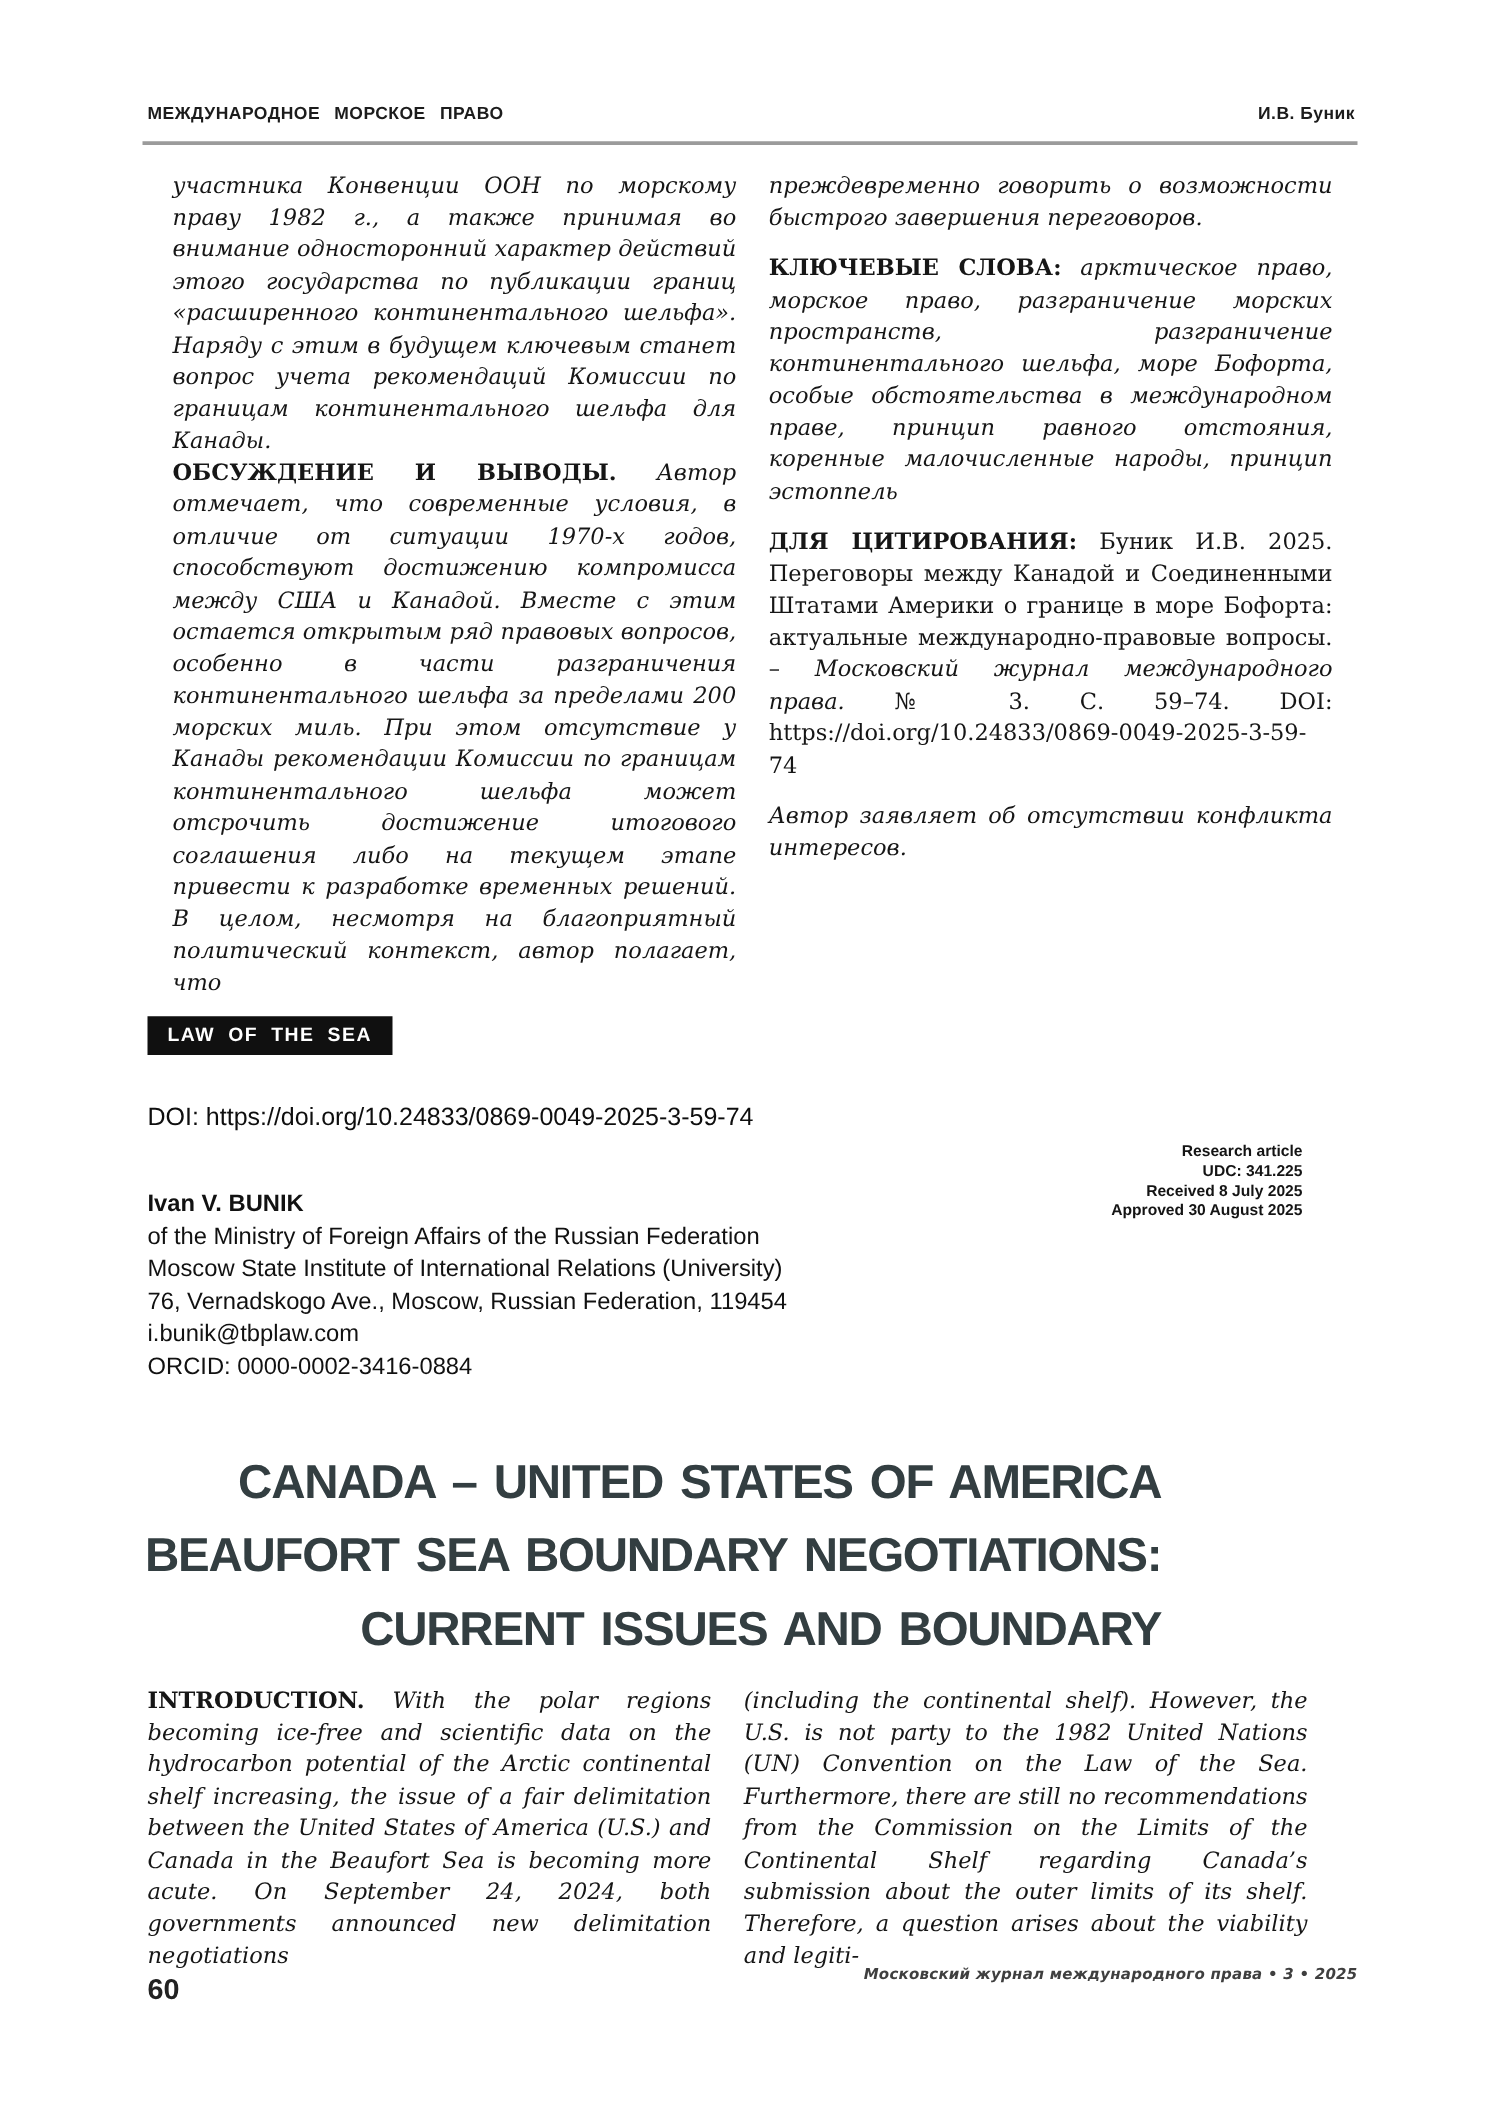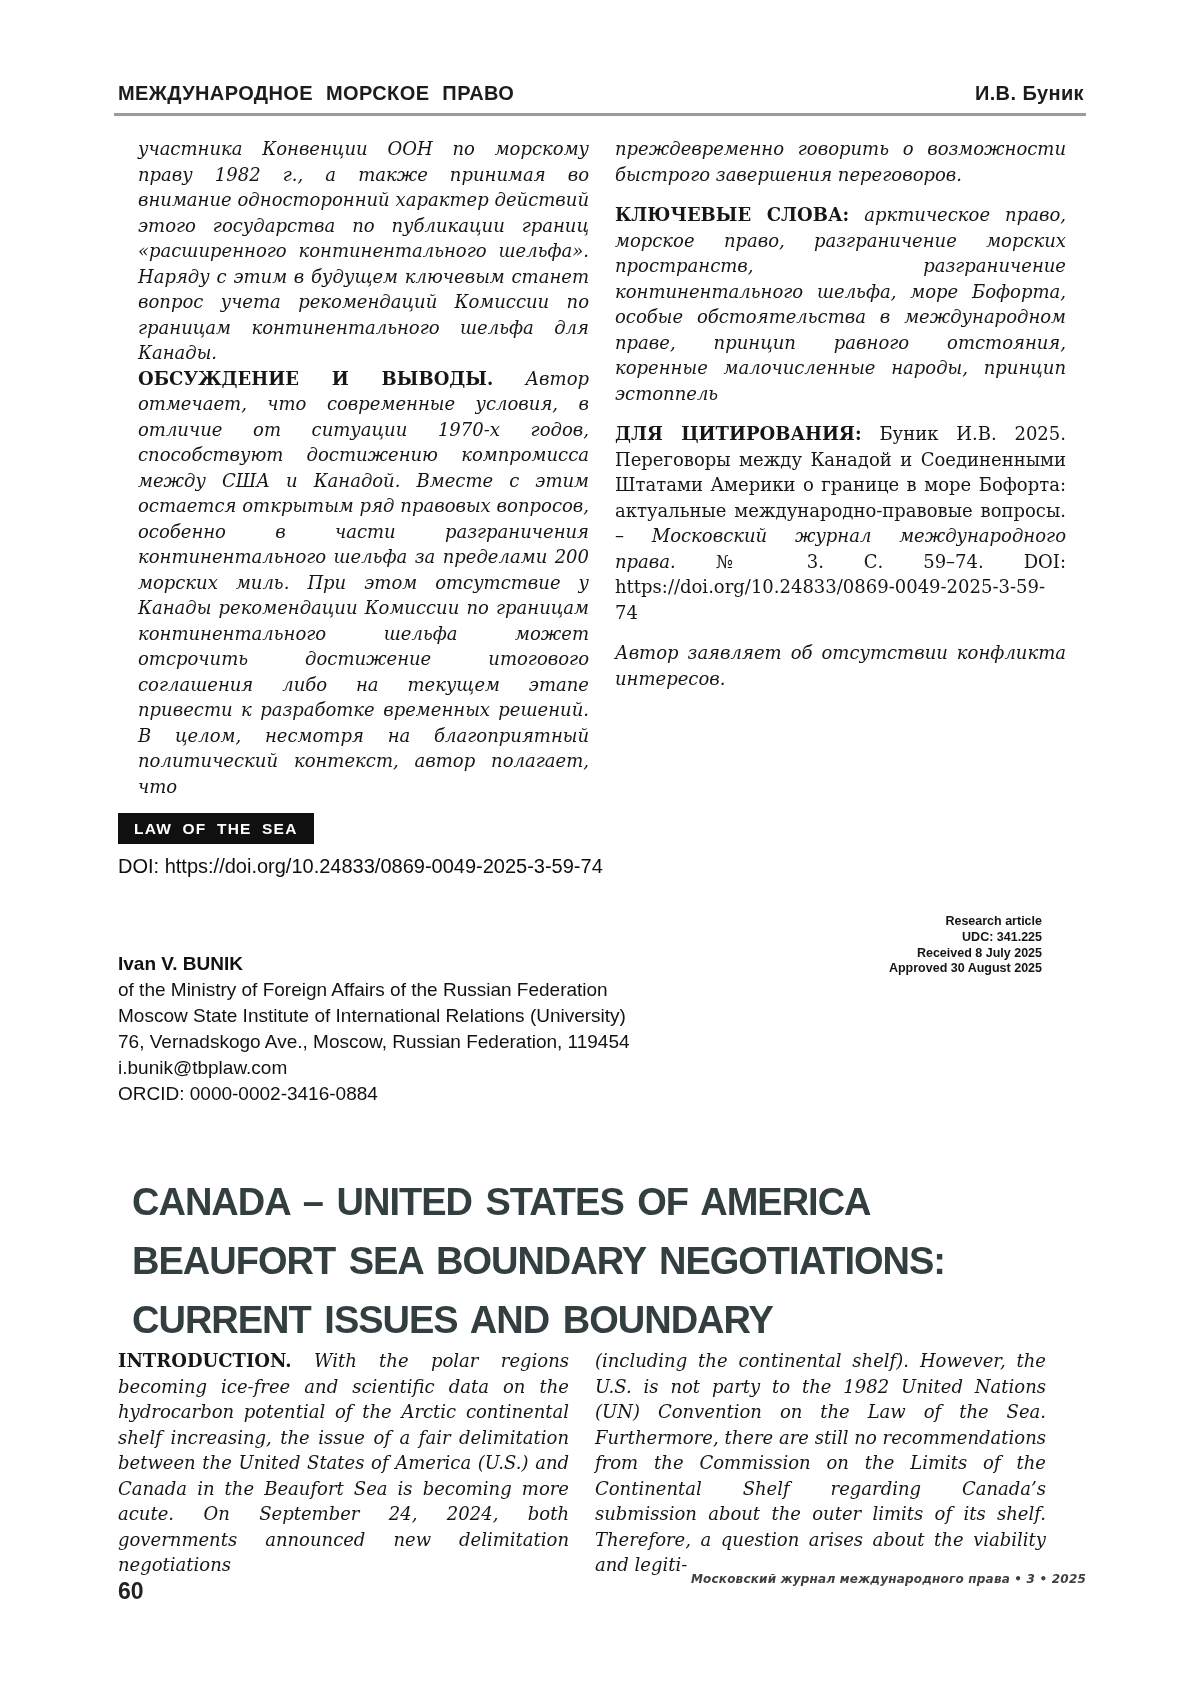--- a/index.html
+++ b/index.html
@@ -9,21 +9,21 @@
     height:1697px;
     background:#ffffff;
     font-family:"Liberation Sans",sans-serif;
     color:#151515;
     overflow:hidden;
   }
   
   .header{
     position:absolute;left:118px;right:116px;top:82px;
     display:flex;justify-content:space-between;align-items:center;
-    font-size:20px;font-weight:bold;color:#1c1c1c;letter-spacing:.4px;
+    font-size:14px;font-weight:bold;color:#1c1c1c;letter-spacing:.4px;
   }
   .header .rh-left{word-spacing:7px;}
   .rule{position:absolute;left:114px;right:114px;top:113px;height:3px;background:#9b9b9b;}
 
   
   .twocol{position:absolute;left:118px;width:928px;display:flex;gap:26px;}
   .abstract{top:136px;margin-left:20px;}
   .intro{top:1348px;}
   .col{width:451px;
     font-family:"DejaVu Serif","Liberation Serif",serif;
@@ -35,34 +35,34 @@
   .citation{overflow-wrap:anywhere;}
 
   
   .section-label{
     position:absolute;left:118px;top:813px;height:31px;
     background:#101010;color:#ffffff;display:inline-flex;align-items:center;
     padding:0 16px;
   }
   .section-label span{font-size:15.5px;font-weight:bold;letter-spacing:1.2px;word-spacing:5px;}
 
-  .doi-line{position:absolute;left:118px;top:855px;font-size:20px;color:#0e0e0e;}
+  .doi-line{position:absolute;left:118px;top:883px;font-size:20px;color:#0e0e0e;}
 
   .meta{
     position:absolute;right:158px;top:880px;text-align:right;
     font-size:12.5px;font-weight:bold;line-height:15.8px;color:#141414;margin-top:34px;
   }
 
   .author{position:absolute;left:118px;top:951px;font-size:19px;line-height:26px;color:#111111;}
   .author-name{font-weight:bold;}
 
   .title{
-    position:absolute;left:116px;top:1157px;margin:16px;
+    position:absolute;left:116px;top:1157px;margin:0;
     font-size:38px;font-weight:bold;color:#333e41;
-    letter-spacing:-1px;word-spacing:4px;line-height:59px;
+    letter-spacing:-1px;word-spacing:4px;line-height:59px;text-align:right;
   }
   .title .tl{display:block;white-space:nowrap;}
 
   .footer-num{position:absolute;left:118px;top:1578px;font-size:23px;font-weight:bold;color:#222;}
   .footer-journal{
     position:absolute;right:114px;top:1572px;
     font-family:"DejaVu Sans",sans-serif;
     font-size:12px;font-weight:bold;font-style:italic;color:#3f3f3f;letter-spacing:.2px;
   }
 </style>

